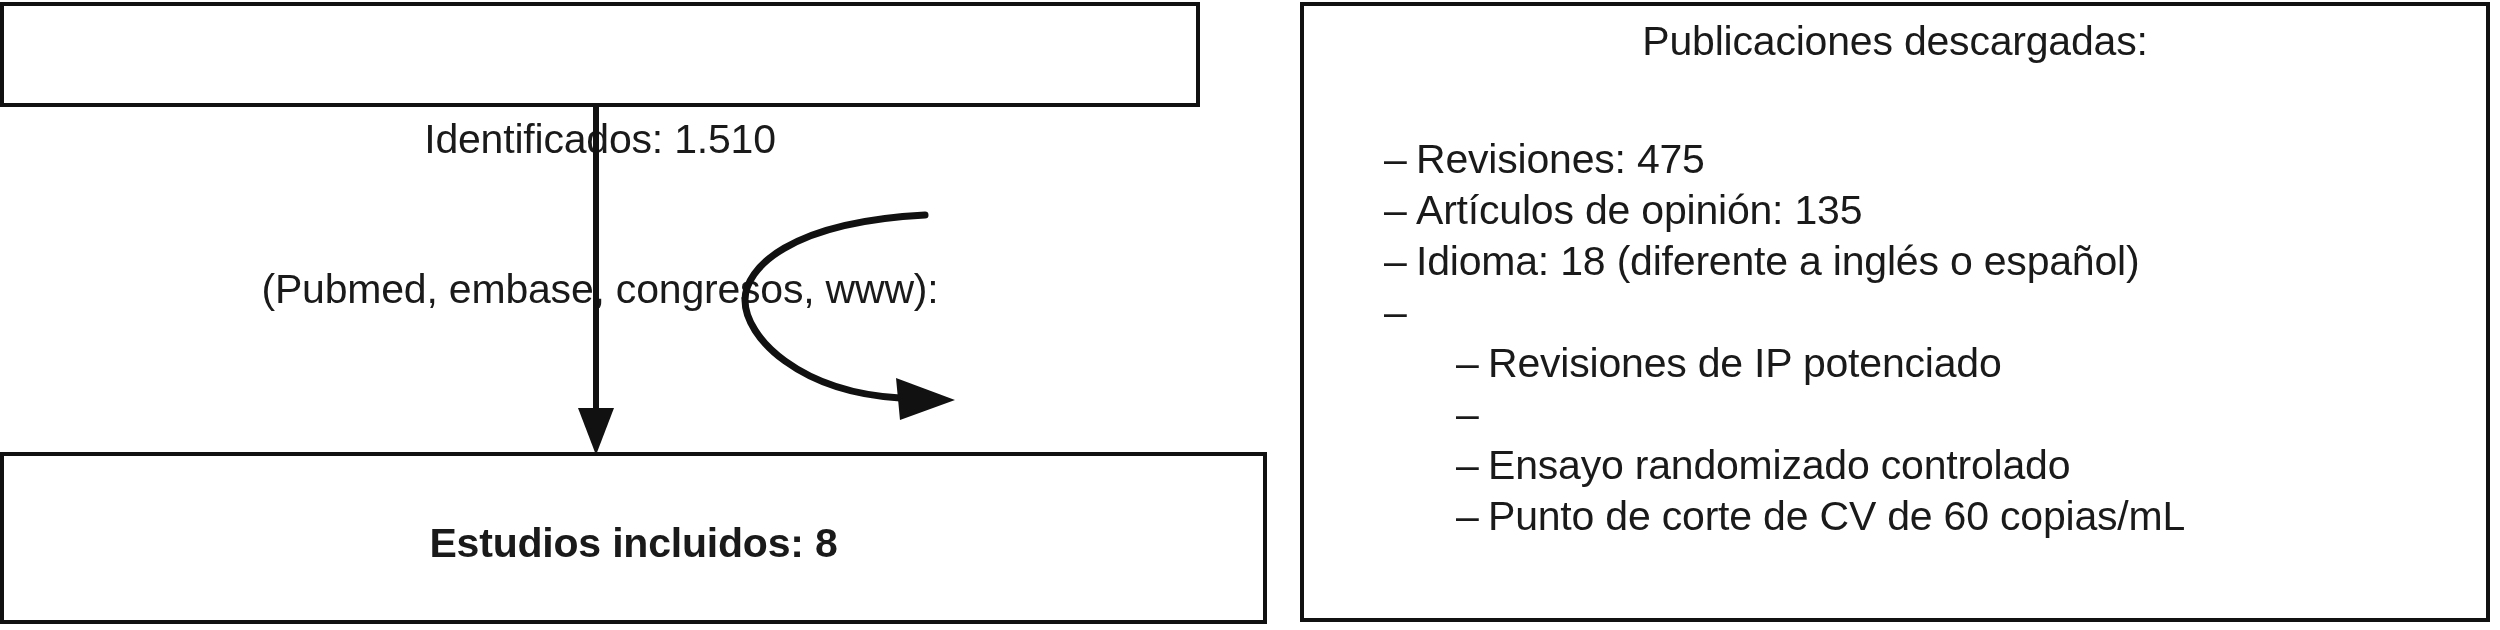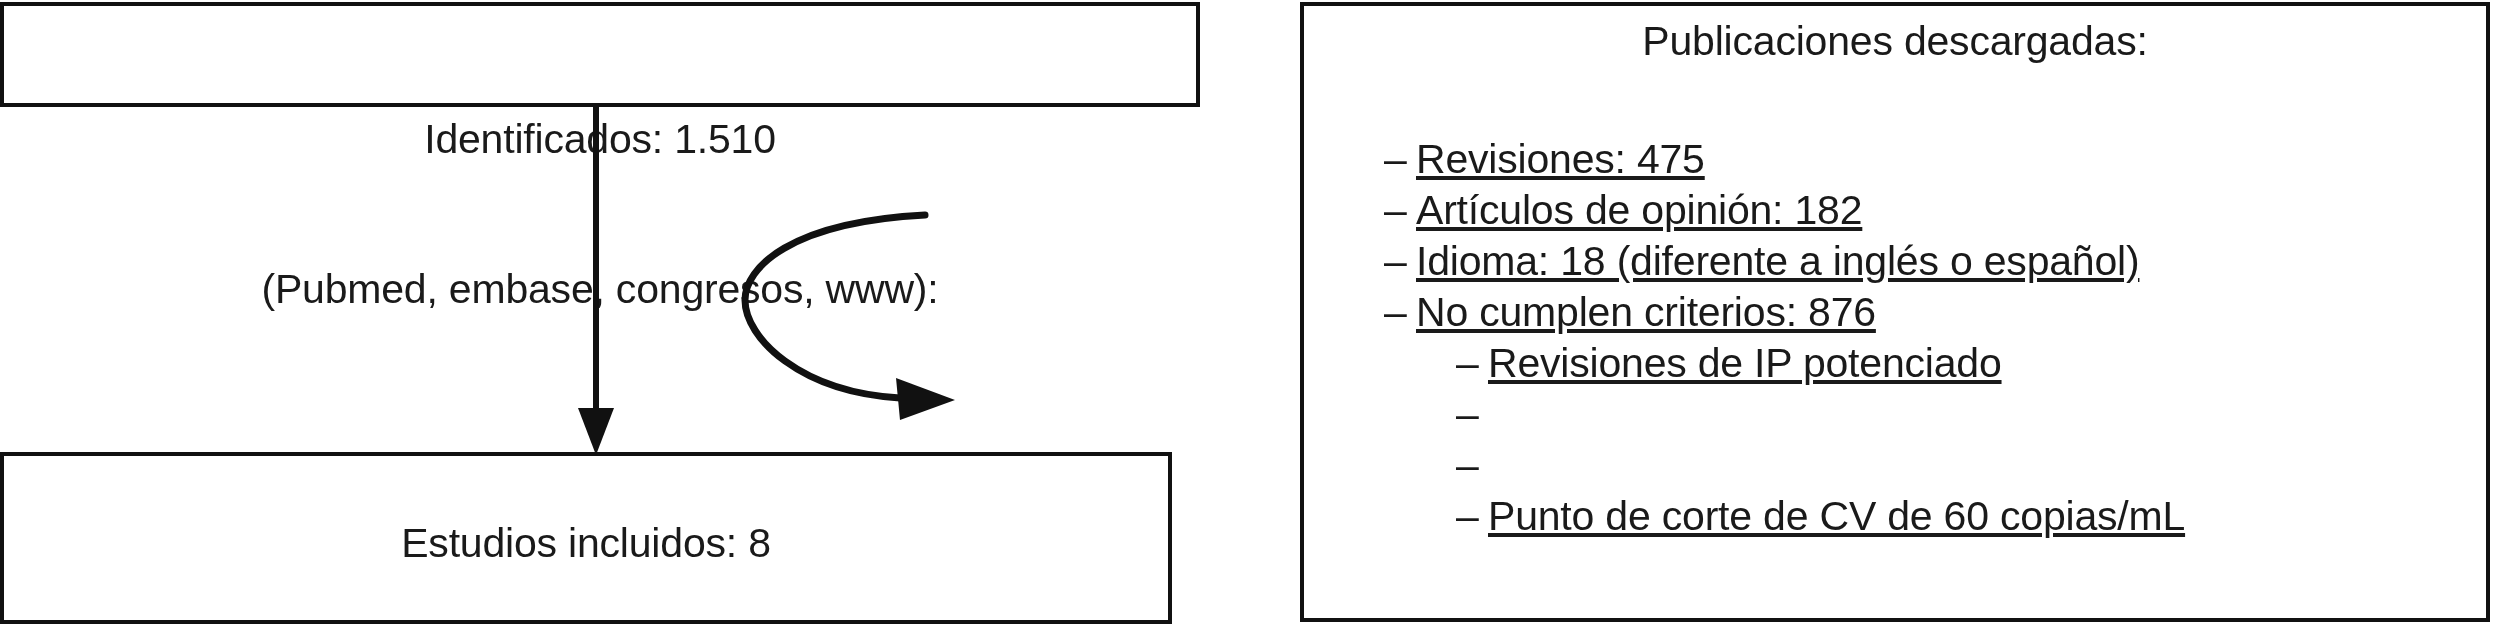--- a/index.html
+++ b/index.html
@@ -29,22 +29,23 @@
 
   #box-identified {
     left: 0px;
     top: 2px;
     width: 1200px;
     height: 105px;
   }
   #box-included {
     left: 0px;
     top: 452px;
-    width: 1172px;
+    width: 1267px;
     height: 172px;
+    font-weight: bold;
   }
   #box-downloaded {
     left: 1300px;
     top: 2px;
     width: 1190px;
     height: 620px;
   }
 
   
   .box-text-center {
@@ -93,21 +94,20 @@
   .bullet-row.level-2 {
     padding-left: 72px;
   }
   .bullet-dash {
     flex: 0 0 auto;
     width: 32px;
     text-align: left;
   }
   .bullet-label {
     flex: 0 1 auto;
-    text-decoration: underline;
   }
 
   
   #arrows {
     position: absolute;
     left: 0;
     top: 0;
     width: 1300px;
     height: 630px;
     pointer-events: none;
@@ -131,39 +131,39 @@
 
   <div class="flow-box" id="box-downloaded">
     <div id="downloaded-title">Publicaciones descargadas:</div>
     <div class="bullet-list" id="downloaded-list">
         <div class="bullet-row">
           <span class="bullet-dash">–</span>
           <span class="bullet-label">Revisiones: 475</span>
         </div>
         <div class="bullet-row">
           <span class="bullet-dash">–</span>
-          <span class="bullet-label">Artículos de opinión: 182</span>
+          <span class="bullet-label">Artículos de opinión: 135</span>
         </div>
         <div class="bullet-row">
           <span class="bullet-dash">–</span>
           <span class="bullet-label">Idioma: 18 (diferente a inglés o español)</span>
         </div>
         <div class="bullet-row">
           <span class="bullet-dash">–</span>
-          <span class="bullet-label">No cumplen criterios: 876</span>
         </div>
         <div class="bullet-row level-2">
           <span class="bullet-dash">–</span>
           <span class="bullet-label">Revisiones de IP potenciado</span>
         </div>
         <div class="bullet-row level-2">
           <span class="bullet-dash">–</span>
         </div>
         <div class="bullet-row level-2">
           <span class="bullet-dash">–</span>
+          <span class="bullet-label">Ensayo randomizado controlado</span>
         </div>
         <div class="bullet-row level-2">
           <span class="bullet-dash">–</span>
           <span class="bullet-label">Punto de corte de CV de 60 copias/mL</span>
         </div>
       </div>
   </div>
 
   <svg id="arrows" viewBox="0 0 1300 630">
 

